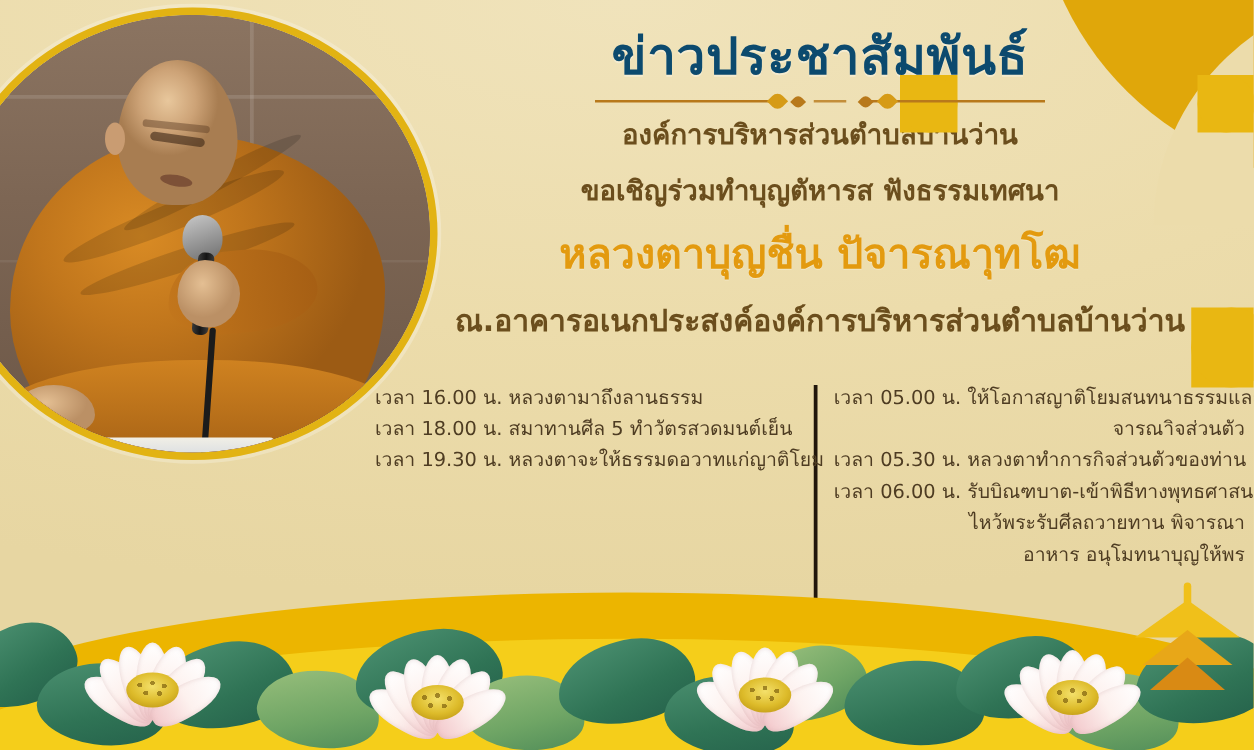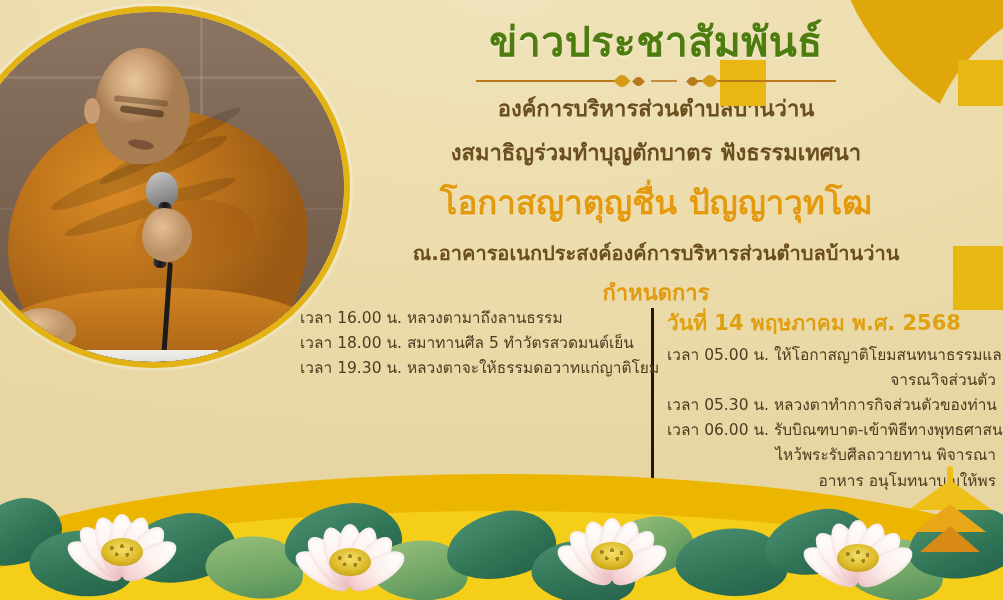--- a/index.html
+++ b/index.html
@@ -81,38 +81,38 @@
   .quat{position:absolute;width:46px;height:46px;}
   .quat::before,.quat::after{content:"";position:absolute;inset:0;background:#e9b712;}
   .quat::before{border-radius:50% 0 50% 0;}
   .quat::after{border-radius:0 50% 0 50%;}
   .quat-right{right:-14px;top:246px;width:64px;height:64px;}
   .quat-t1{left:400px;top:38px;}
   .quat-t2{left:638px;top:38px;}
 
   
   .head-block{position:absolute;left:320px;top:22px;width:672px;text-align:center;}
-  .main-title{font-size:41px;font-weight:bold;color:#4d7c0f;letter-spacing:.5px;
-    line-height:1.15;text-shadow:0 2px 0 rgba(255,255,255,.35);font-family:Liberation Mono, monospace;}
+  .main-title{font-size:41px;font-weight:bold;color:#0c4a6e;letter-spacing:.5px;
+    line-height:1.15;text-shadow:0 2px 0 rgba(255,255,255,.35);}
   .title-rule{position:relative;width:360px;height:14px;margin:5px auto 4px;}
   .title-rule .bar{position:absolute;top:6px;height:2px;background:#b8791b;}
   .title-rule .bar-l{left:0;width:148px;}
   .title-rule .bar-r{right:0;width:148px;}
   .title-rule .bar-m{left:175px;width:26px;opacity:.8;}
   .tr-dot{position:absolute;top:1px;width:12px;height:12px;background:#d69b16;
     border-radius:50% 0 50% 0;transform:rotate(45deg);}
   .tr-d1{left:140px;}
   .tr-d2{left:158px;background:#b8791b;width:9px;height:9px;top:3px;}
   .tr-d3{left:212px;background:#b8791b;width:9px;height:9px;top:3px;}
   .tr-d4{left:228px;}
   .org-line{font-size:22px;font-weight:bold;color:#6b4e1d;margin-top:4px;line-height:1.5;}
   .invite-line{font-size:22px;font-weight:bold;color:#6b4e1d;margin-top:10px;}
   .monk-name{font-size:33px;font-weight:bold;color:#e39a0f;margin-top:6px;
     text-shadow:0 1px 0 rgba(255,255,255,.3);}
-  .venue-line{font-size:20px;font-weight:bold;color:#6b4e1d;margin-top:8px;}
+  .venue-line{font-size:24px;font-weight:bold;color:#6b4e1d;margin-top:8px;}
   .agenda-word{font-size:22px;font-weight:bold;color:#e39a0f;margin-top:6px;}
 
   
   .schedule{position:absolute;left:300px;top:306px;width:700px;display:flex;}
   .col{box-sizing:border-box;}
   .col-left{width:345px;padding-right:18px;}
   .col-right{width:355px;padding-left:22px;}
   .divider{position:absolute;left:651px;top:308px;width:3px;height:198px;background:#21160b;}
   .day-title{font-size:21px;font-weight:bold;color:#e0a111;margin-bottom:7px;}
   .col-right .day-title{margin-bottom:4px;}
@@ -198,37 +198,35 @@
     <div class="title-rule">
       <div class="bar bar-l"></div>
       <div class="bar bar-m"></div>
       <div class="bar bar-r"></div>
       <div class="tr-dot tr-d1"></div>
       <div class="tr-dot tr-d2"></div>
       <div class="tr-dot tr-d3"></div>
       <div class="tr-dot tr-d4"></div>
     </div>
     <div class="org-line">องค์การบริหารส่วนตำบลบ้านว่าน</div>
-    <div class="invite-line">งสมาธิญร่วมทำบุญตักบาตร ฟังธรรมเทศนา</div>
-    <div class="monk-name">โอกาสญาตุญชื่น ปัญญาวุทโฒ</div>
+    <div class="invite-line">ขอเชิญร่วมทำบุญตัหารส ฟังธรรมเทศนา</div>
+    <div class="monk-name">หลวงตาบุญชื่น ปัจารณาุทโฒ</div>
     <div class="venue-line">ณ.อาคารอเนกประสงค์องค์การบริหารส่วนตำบลบ้านว่าน</div>
-    <div class="agenda-word">กำหนดการ</div>
   </div>
 
   <div class="quat quat-right"></div>
 
   <div class="divider"></div>
   <div class="schedule">
     <div class="col col-left">
       <div class="sched-item">เวลา 16.00 น. หลวงตามาถึงลานธรรม</div>
       <div class="sched-item">เวลา 18.00 น. สมาทานศีล 5 ทำวัตรสวดมนต์เย็น</div>
       <div class="sched-item">เวลา 19.30 น. หลวงตาจะให้ธรรมดอวาทแก่ญาติโยม</div>
     </div>
     <div class="col col-right">
-      <div class="day-title">วันที่ 14 พฤษภาคม พ.ศ. 2568</div>
       <div class="sched-item">เวลา 05.00 น. ให้โอกาสญาติโยมสนทนาธรรมและ</div>
       <div class="sched-cont">จารณาิจส่วนตัว</div>
       <div class="sched-item">เวลา 05.30 น. หลวงตาทำการกิจส่วนตัวของท่าน</div>
       <div class="sched-item">เวลา 06.00 น. รับบิณฑบาต-เข้าพิธีทางพุทธศาสนา</div>
       <div class="sched-cont">ไหว้พระรับศีลถวายทาน พิจารณา</div>
       <div class="sched-cont">อาหาร อนุโมทนาบุญให้พร</div>
     </div>
   </div>
 
   <div class="band"></div>

